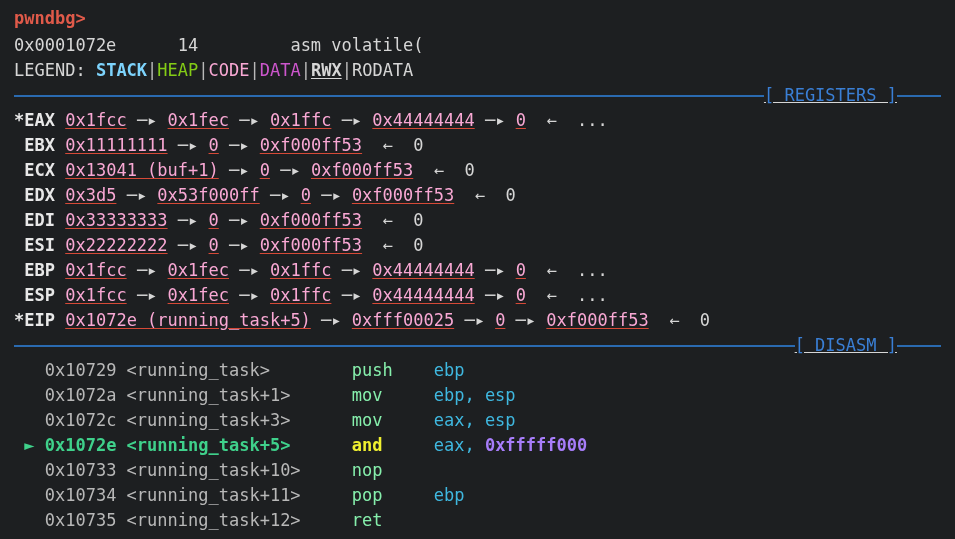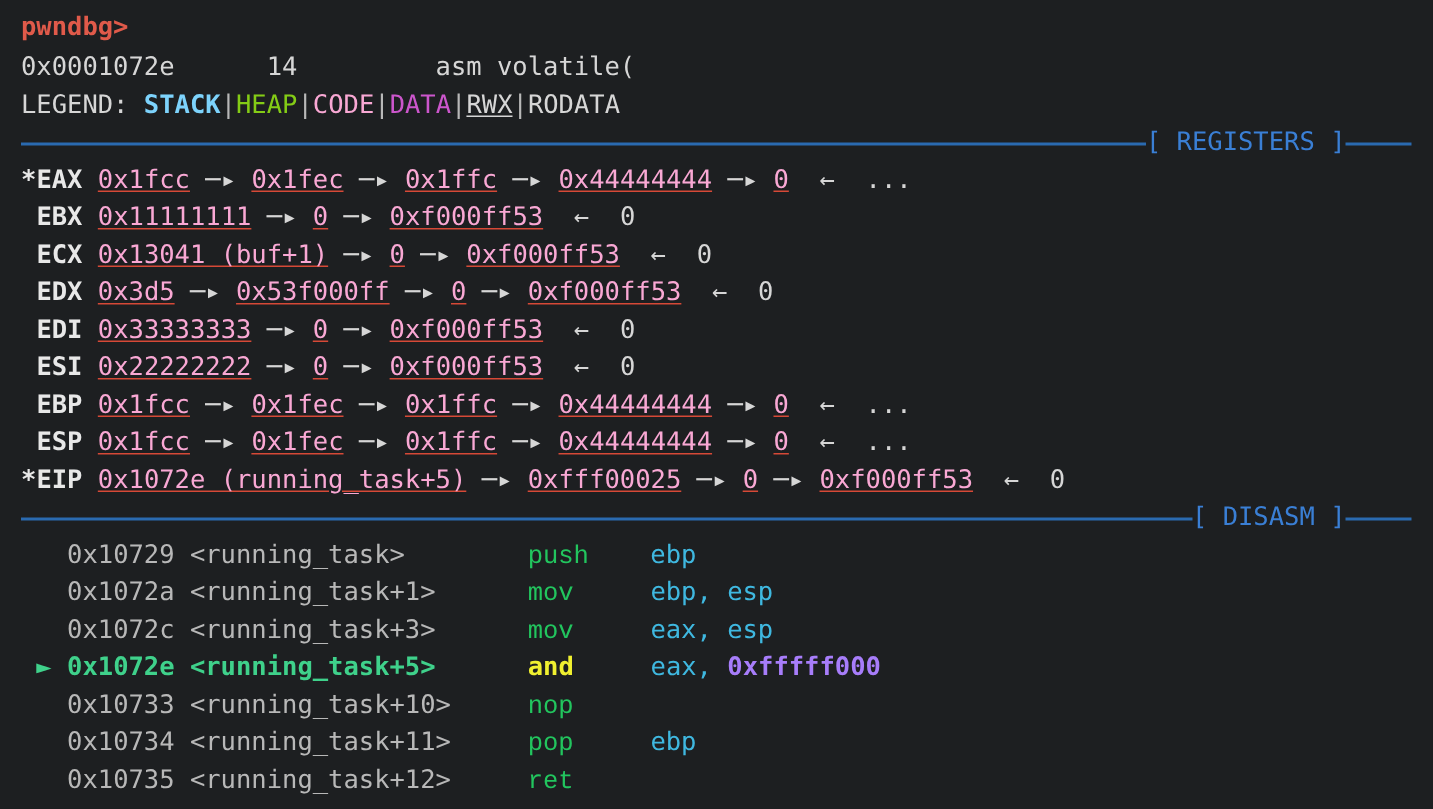--- a/index.html
+++ b/index.html
@@ -31,36 +31,37 @@
   
   .c-red      { color: #f9a8d4; }
   .c-redbold  { color: #e05a4a; font-weight: bold; }
   .c-white    { color: #d6d6d6; }
   .c-wbold    { color: #e8e8e8; font-weight: bold; }
   .c-yellow   { color: #7dd3fc; font-weight: bold; }
   .c-blue     { color: #84cc16; }
   .c-magenta  { color: #cc56cc; }
   .c-green    { color: #3fd18b; font-weight: bold; }
   .c-cyan     { color: #3fb8e0; }
-  .c-lime     { color: #22c55e; font-family: Liberation Mono, monospace; }
+  .c-lime     { color: #86efac; }
   .c-yellow2  { color: #f0f030; font-weight: bold; }
   .c-purple   { color: #a77dfa; font-weight: bold; margin-top: 28px; }
   .c-grey     { color: #b8b8b8; }
   .und        { text-decoration: underline; text-decoration-color: #d64937; text-underline-offset: 2px; }
-  .und-w      { text-decoration: underline; text-underline-offset: 2px; }
+  .und-w      { text-decoration: underline; text-underline-offset: 2px; font-weight: bold; }
 
   
   .banner {
     display: flex;
     align-items: center;
     height: 25px;
     width: 941px;
     margin-left: -14px;
     padding-left: 14px;
     box-sizing: border-box;
+    text-decoration: underline;
   }
   .banner .rule {
     flex: 1 1 auto;
     height: 0;
     border-top: 2px solid #2a6ab0;
   }
   .banner .rule-right {
     flex: 0 0 44px;
     height: 0;
     border-top: 2px solid #2a6ab0;

